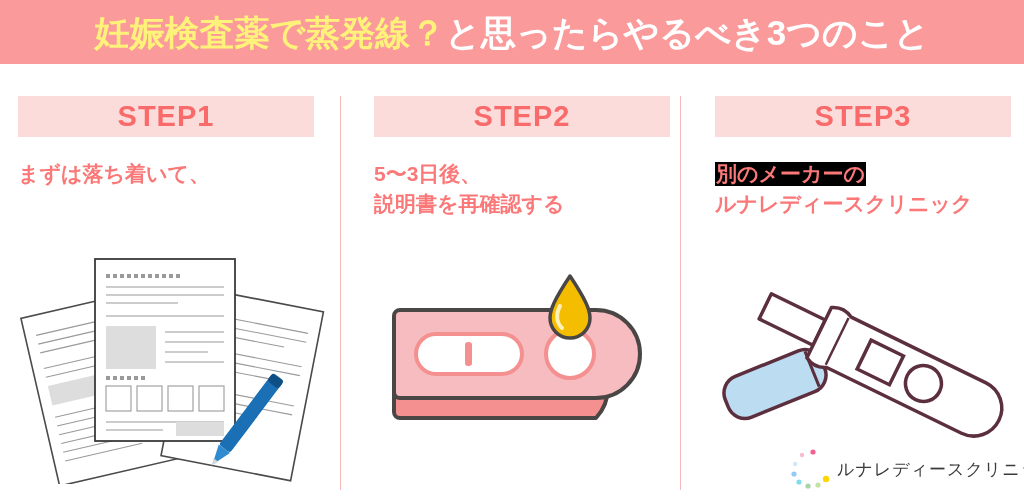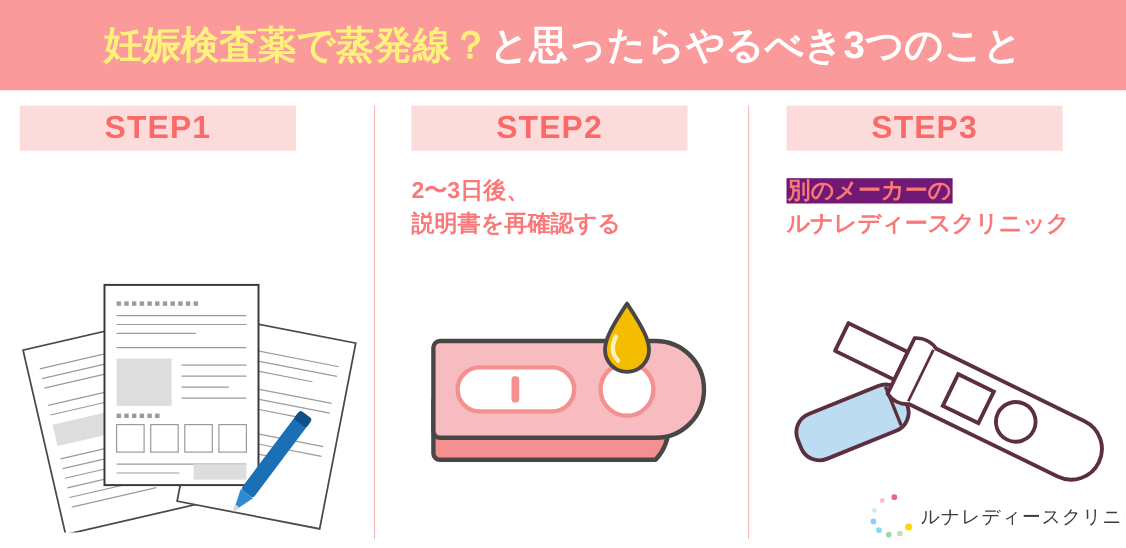--- a/index.html
+++ b/index.html
@@ -16,21 +16,21 @@
     height: 498px;
     background: #ffffff;
     overflow: hidden;
   }
 
   
   #header-band {
     position: absolute;
     left: 0; top: 0;
     width: 1024px;
-    height: 82px;
+    height: 64px;
     background: #fb9a9a;
     display: flex;
     align-items: center;
     justify-content: center;
   }
   #header-title {
     font-size: 35px;
     font-weight: bold;
     letter-spacing: 0px;
     white-space: nowrap;
@@ -55,21 +55,21 @@
     position: absolute;
     top: 96px;
     width: 312px;
     height: 396px;
   }
   #column-1 { left: 18px; }
   #column-2 { left: 374px; }
   #column-3 { left: 715px; }
 
   .step-banner {
-    width: 251px;
+    width: 296px;
     height: 41px;
     background: #fcdcda;
     display: flex;
     align-items: center;
     justify-content: center;
   }
   .step-banner-label {
     color: #f96a6a;
     font-size: 29px;
     font-weight: bold;
@@ -79,23 +79,24 @@
 
   .step-body {
     margin-top: 22px;
     color: #fa7878;
     font-size: 21px;
     font-weight: bold;
     line-height: 1.45;
   }
   .step-line { white-space: nowrap; }
   .hl {
-    background: #701a75;
+    background: #000000;
     padding: 0 1px;
     box-decoration-break: clone;
+    font-family: Liberation Serif, serif;
   }
 
   .art {
     position: absolute;
     left: 0;
     width: 312px;
   }
   #art-1 { top: 148px; height: 240px; }
   #art-2 { top: 170px; height: 180px; }
   #art-3 { top: 178px; height: 170px; }
@@ -131,20 +132,23 @@
   </div>
 
   <div class="divider" id="divider-1"></div>
   <div class="divider" id="divider-2"></div>
 
   <div class="column" id="column-1">
     <div class="step-banner">
       <span class="step-banner-label">STEP1</span>
     </div>
     <div class="step-body">
+      <div class="step-line">
+        <span>まずは落ち着いて、</span>
+      </div>
     </div>
 
     <div class="art" id="art-1">
       <svg viewBox="0 0 312 240" width="312" height="240">
         <defs>
           <linearGradient id="shadowFade" x1="0" y1="0" x2="0" y2="1">
             <stop offset="0%" stop-color="#000000" stop-opacity="0.14"></stop>
             <stop offset="100%" stop-color="#000000" stop-opacity="0.02"></stop>
           </linearGradient>
         </defs>
@@ -240,21 +244,21 @@
       </svg>
     </div>
   </div>
 
   <div class="column" id="column-2">
     <div class="step-banner">
       <span class="step-banner-label">STEP2</span>
     </div>
     <div class="step-body">
       <div class="step-line">
-        <span>2〜3日後、</span>
+        <span>5〜3日後、</span>
       </div>
       <div class="step-line">
         <span>説明書を再確認する</span>
       </div>
     </div>
 
     <div class="art" id="art-2">
       <svg viewBox="0 0 312 180" width="312" height="180">
 
         <path d="M26 92 L222 92 A44 44 0 0 1 222 152 L26 152 A6 6 0 0 1 20 146 L20 98 A6 6 0 0 1 26 92 Z" fill="#f4908f" stroke="#4a4646" stroke-width="4" stroke-linejoin="round"></path>

